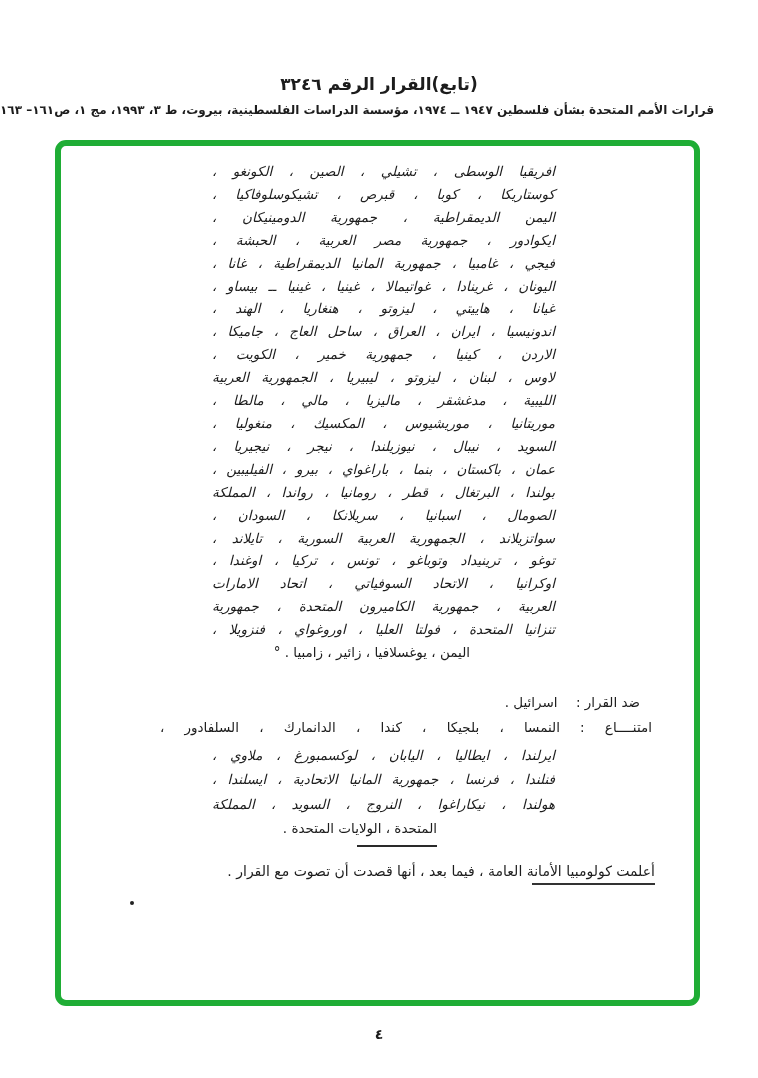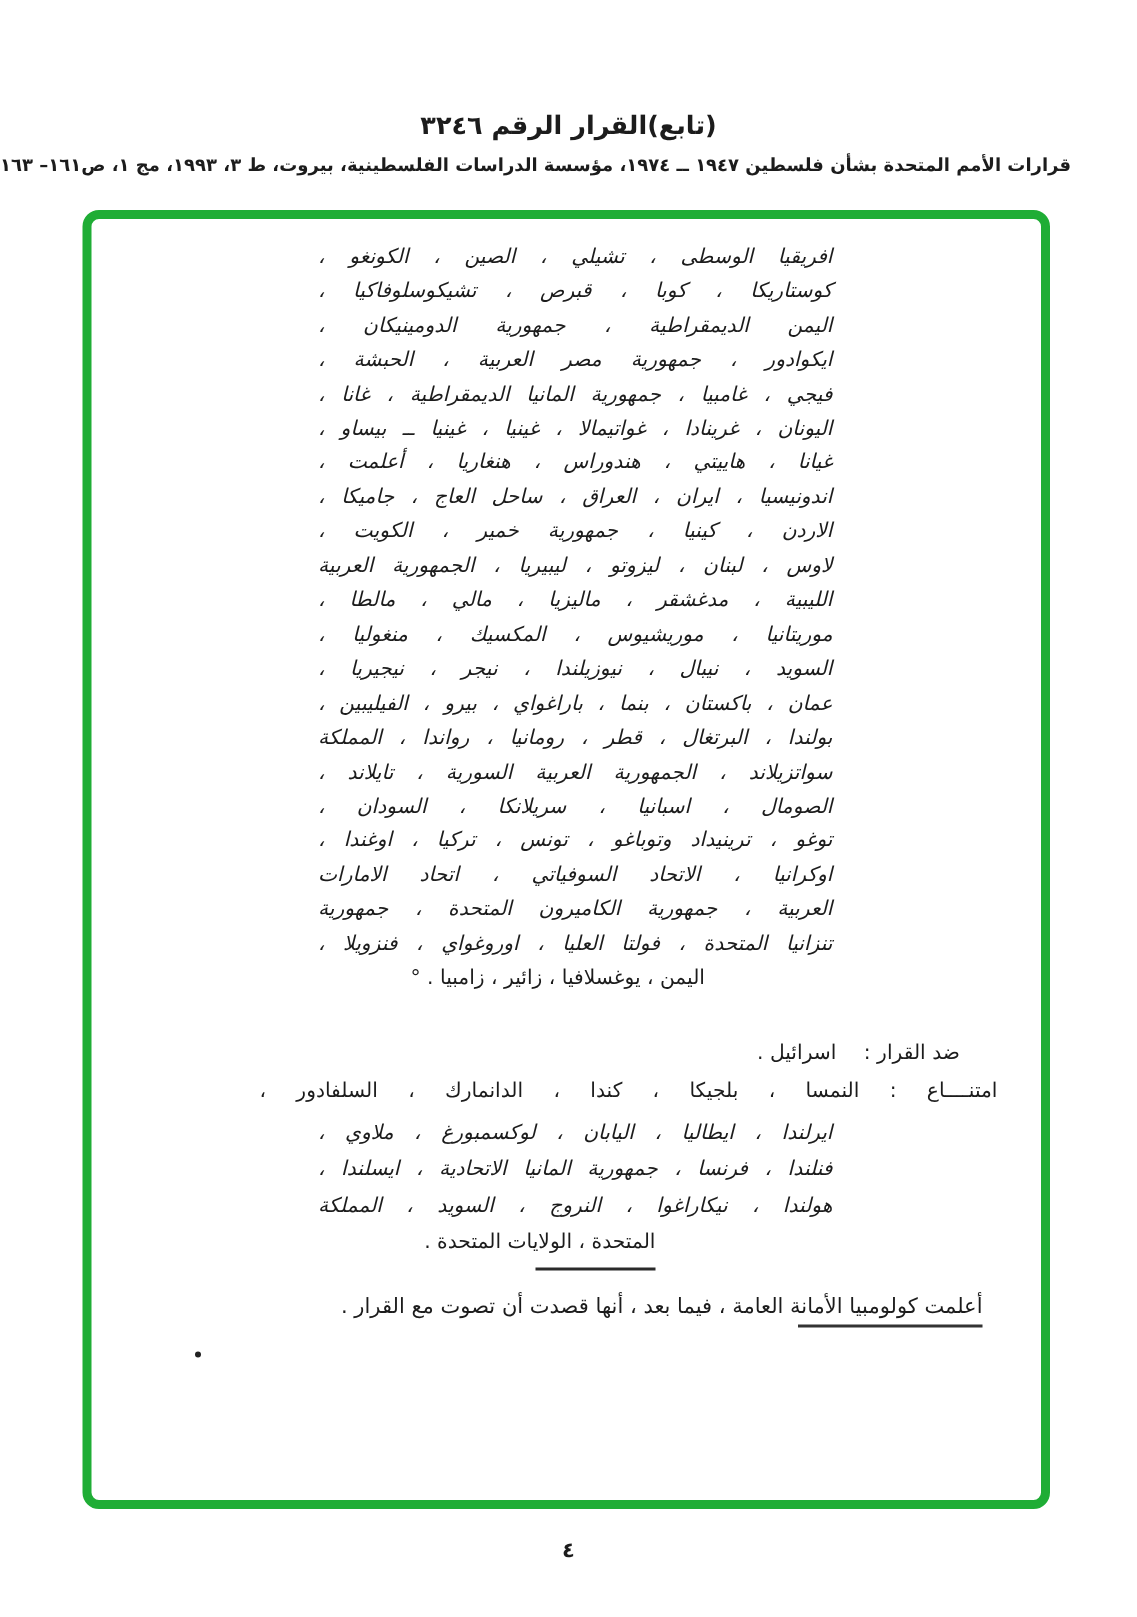--- a/index.html
+++ b/index.html
@@ -49,21 +49,21 @@
 
   
   .against-line{
     top:694px;right:118px;
     font-size:13.5px;white-space:nowrap;
   }
   .against-line .val{margin-right:14px;}
 
   
   .abstain-first{
-    top:719px;right:93px;width:492px;
+    top:719px;right:106px;width:492px;
     font-size:13.5px;
     text-align:justify;text-align-last:justify;
   }
   .abstain-first .lbl{letter-spacing:1px;}
   .abstain-cont{
     top:743px;right:203px;width:343px;
     font-size:13.5px;line-height:24.3px;
   }
   .abstain-last{
     text-align:right;text-align-last:right;
@@ -103,31 +103,31 @@
 
 <div class="abs doc-frame"></div>
 
 <div class="abs favor-block rtl">
   <div class="jl">افريقيا الوسطى ، تشيلي ، الصين ، الكونغو ،</div>
   <div class="jl">كوستاريكا ، كوبا ، قبرص ، تشيكوسلوفاكيا ،</div>
   <div class="jl">اليمن الديمقراطية ، جمهورية الدومينيكان ،</div>
   <div class="jl">ايكوادور ، جمهورية مصر العربية ، الحبشة ،</div>
   <div class="jl">فيجي ، غامبيا ، جمهورية المانيا الديمقراطية ، غانا ،</div>
   <div class="jl">اليونان ، غرينادا ، غواتيمالا ، غينيا ، غينيا ــ بيساو ،</div>
-  <div class="jl">غيانا ، هاييتي ، هندوراس ، هنغاريا ، أعلمت ،</div>
+  <div class="jl">غيانا ، هاييتي ، ليزوتو ، هنغاريا ، الهند ،</div>
   <div class="jl">اندونيسيا ، ايران ، العراق ، ساحل العاج ، جاميكا ،</div>
   <div class="jl">الاردن ، كينيا ، جمهورية خمير ، الكويت ،</div>
   <div class="jl">لاوس ، لبنان ، ليزوتو ، ليبيريا ، الجمهورية العربية</div>
   <div class="jl">الليبية ، مدغشقر ، ماليزيا ، مالي ، مالطا ،</div>
   <div class="jl">موريتانيا ، موريشيوس ، المكسيك ، منغوليا ،</div>
   <div class="jl">السويد ، نيبال ، نيوزيلندا ، نيجر ، نيجيريا ،</div>
   <div class="jl">عمان ، باكستان ، بنما ، باراغواي ، بيرو ، الفيليبين ،</div>
   <div class="jl">بولندا ، البرتغال ، قطر ، رومانيا ، رواندا ، المملكة</div>
+  <div class="jl">الصومال ، اسبانيا ، سريلانكا ، السودان ،</div>
   <div class="jl">سواتزيلاند ، الجمهورية العربية السورية ، تايلاند ،</div>
-  <div class="jl">الصومال ، اسبانيا ، سريلانكا ، السودان ،</div>
   <div class="jl">توغو ، ترينيداد وتوباغو ، تونس ، تركيا ، اوغندا ،</div>
   <div class="jl">اوكرانيا ، الاتحاد السوفياتي ، اتحاد الامارات</div>
   <div class="jl">العربية ، جمهورية الكاميرون المتحدة ، جمهورية</div>
   <div class="jl">تنزانيا المتحدة ، فولتا العليا ، اوروغواي ، فنزويلا ،</div>
   <div class="line-end">اليمن ، يوغسلافيا ، زائير ، زامبيا . °</div>
 </div>
 
 <div class="abs against-line rtl">
   <span class="lbl">ضد القرار :</span>
   <span class="val">اسرائيل .</span>

